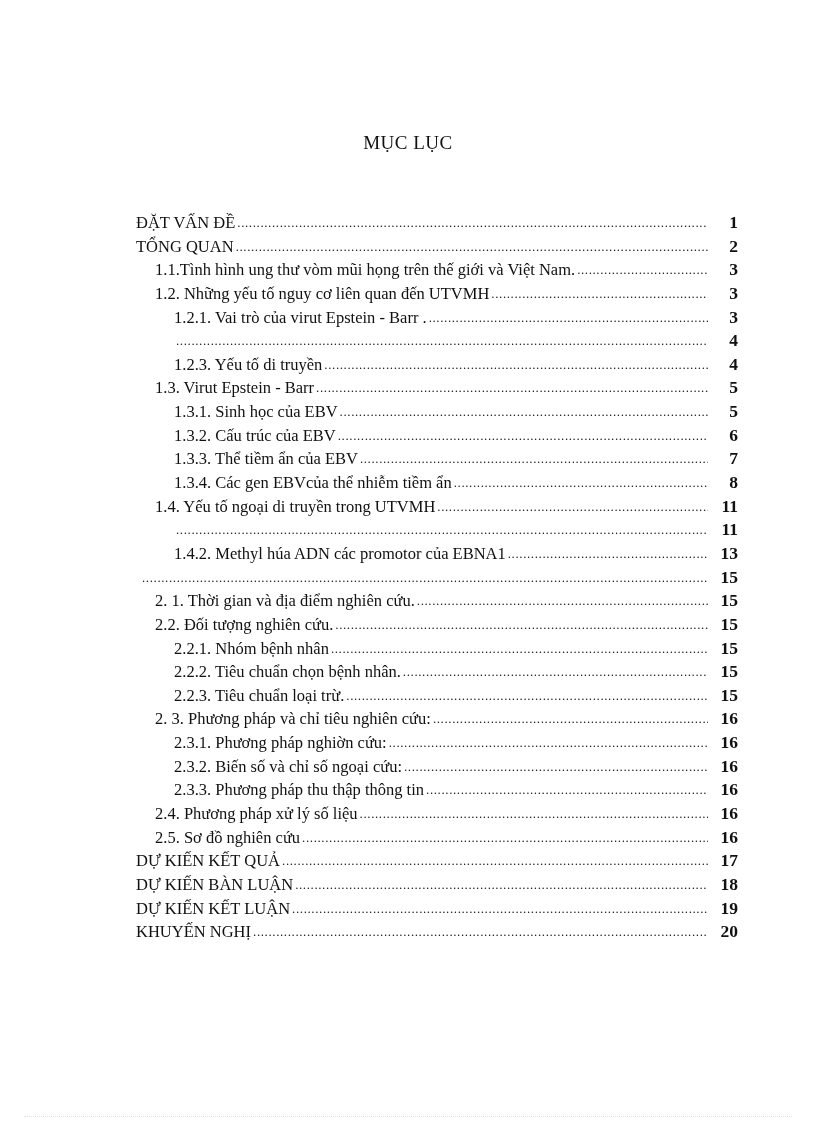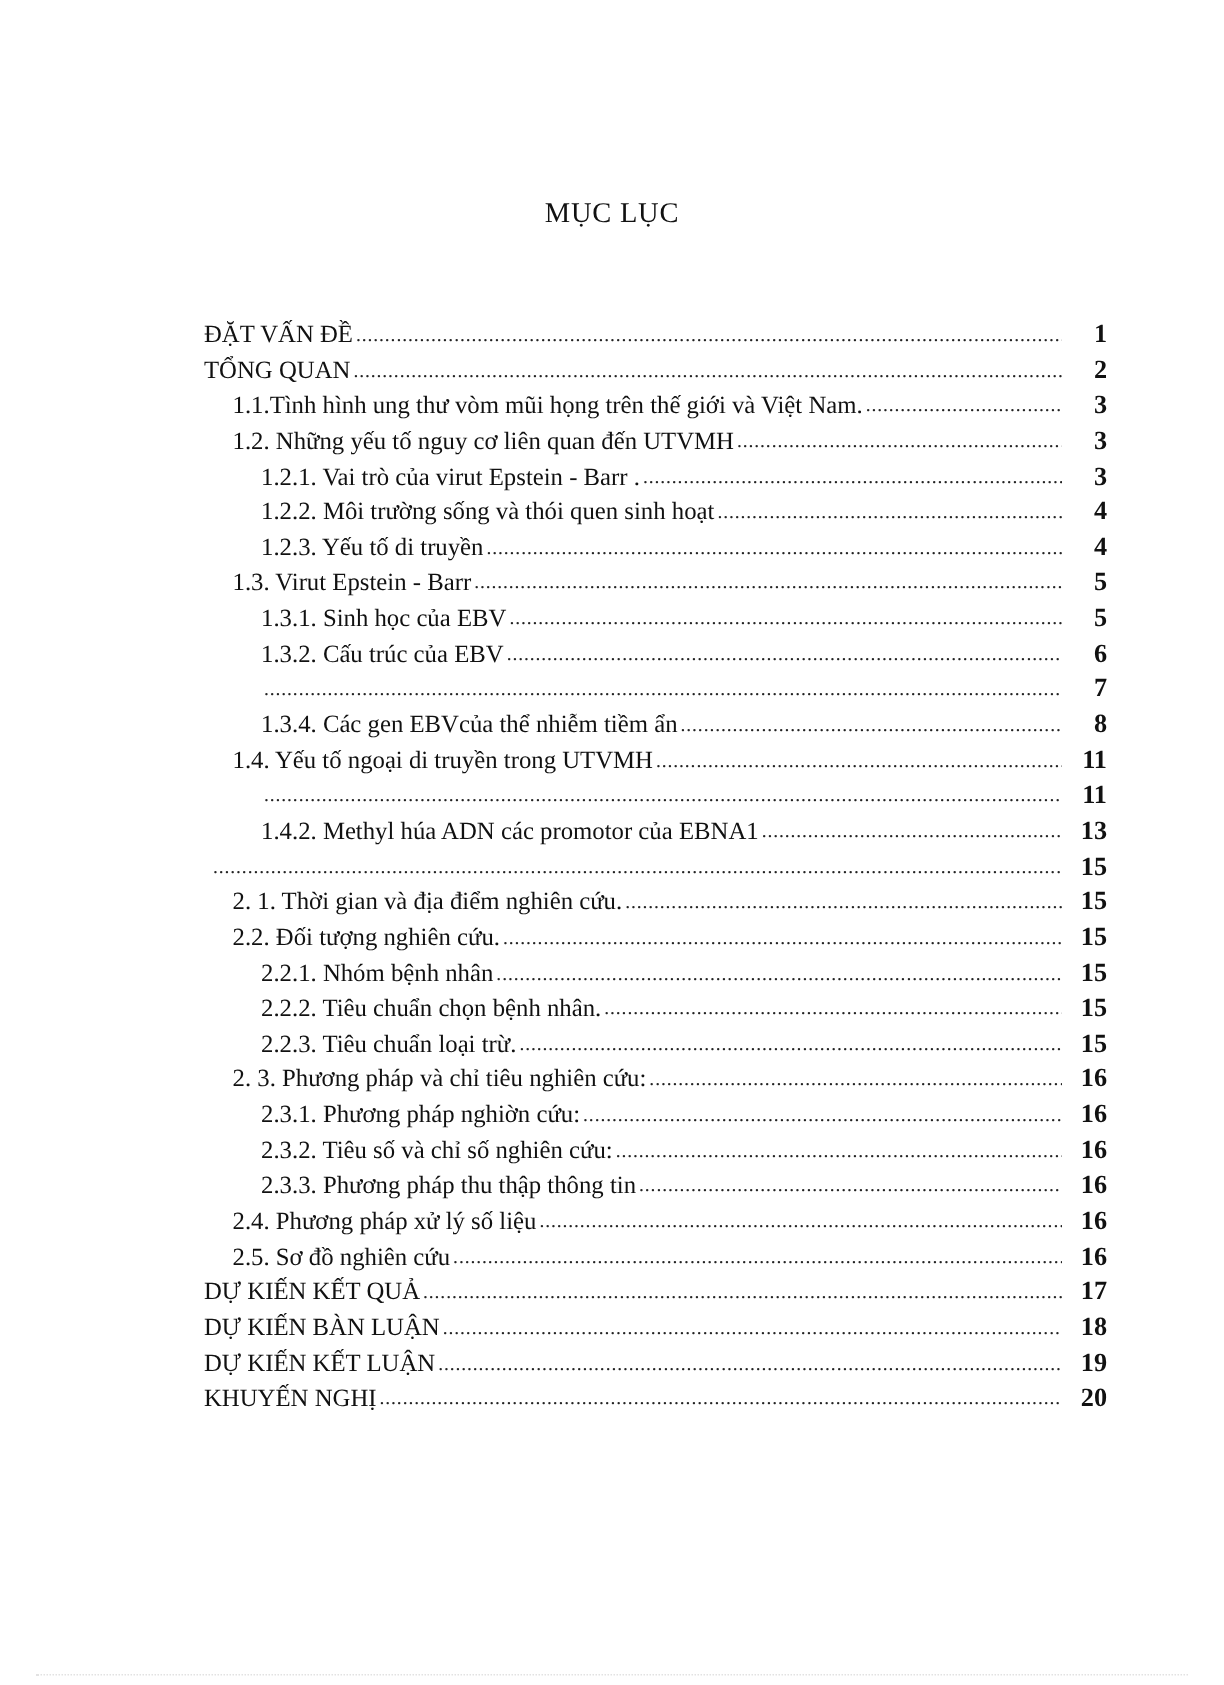--- a/index.html
+++ b/index.html
@@ -98,21 +98,20 @@
         <span class="toc-label">1.2. Những yếu tố nguy cơ liên quan đến UTVMH</span>
         <span class="toc-dots"></span>
         <span class="toc-page">3</span>
       </div>
     <div class="toc-row lvl2">
         <span class="toc-label">1.2.1. Vai trò của virut Epstein - Barr .</span>
         <span class="toc-dots"></span>
         <span class="toc-page">3</span>
       </div>
     <div class="toc-row lvl2">
-        <span class="toc-label">1.2.2. Môi trường sống và thói quen sinh hoạt</span>
         <span class="toc-dots"></span>
         <span class="toc-page">4</span>
       </div>
     <div class="toc-row lvl2">
         <span class="toc-label">1.2.3. Yếu tố di truyền</span>
         <span class="toc-dots"></span>
         <span class="toc-page">4</span>
       </div>
     <div class="toc-row lvl1">
         <span class="toc-label">1.3. Virut Epstein - Barr</span>
@@ -123,20 +122,21 @@
         <span class="toc-label">1.3.1. Sinh học của EBV</span>
         <span class="toc-dots"></span>
         <span class="toc-page">5</span>
       </div>
     <div class="toc-row lvl2">
         <span class="toc-label">1.3.2. Cấu trúc của EBV</span>
         <span class="toc-dots"></span>
         <span class="toc-page">6</span>
       </div>
     <div class="toc-row lvl2">
+        <span class="toc-label">1.3.3. Thể tiềm ẩn của EBV</span>
         <span class="toc-dots"></span>
         <span class="toc-page">7</span>
       </div>
     <div class="toc-row lvl2">
         <span class="toc-label">1.3.4. Các gen EBVcủa thể nhiễm tiềm ẩn</span>
         <span class="toc-dots"></span>
         <span class="toc-page">8</span>
       </div>
     <div class="toc-row lvl1">
         <span class="toc-label">1.4. Yếu tố ngoại di truyền trong UTVMH</span>
@@ -185,21 +185,21 @@
         <span class="toc-label">2. 3. Phương pháp và chỉ tiêu nghiên cứu:</span>
         <span class="toc-dots"></span>
         <span class="toc-page">16</span>
       </div>
     <div class="toc-row lvl2">
         <span class="toc-label">2.3.1. Phương pháp nghiờn cứu:</span>
         <span class="toc-dots"></span>
         <span class="toc-page">16</span>
       </div>
     <div class="toc-row lvl2">
-        <span class="toc-label">2.3.2. Tiêu số và chỉ số nghiên cứu:</span>
+        <span class="toc-label">2.3.2. Biến số và chỉ số ngoại cứu:</span>
         <span class="toc-dots"></span>
         <span class="toc-page">16</span>
       </div>
     <div class="toc-row lvl2">
         <span class="toc-label">2.3.3. Phương pháp thu thập thông tin</span>
         <span class="toc-dots"></span>
         <span class="toc-page">16</span>
       </div>
     <div class="toc-row lvl1">
         <span class="toc-label">2.4. Phương pháp xử lý số liệu</span>

